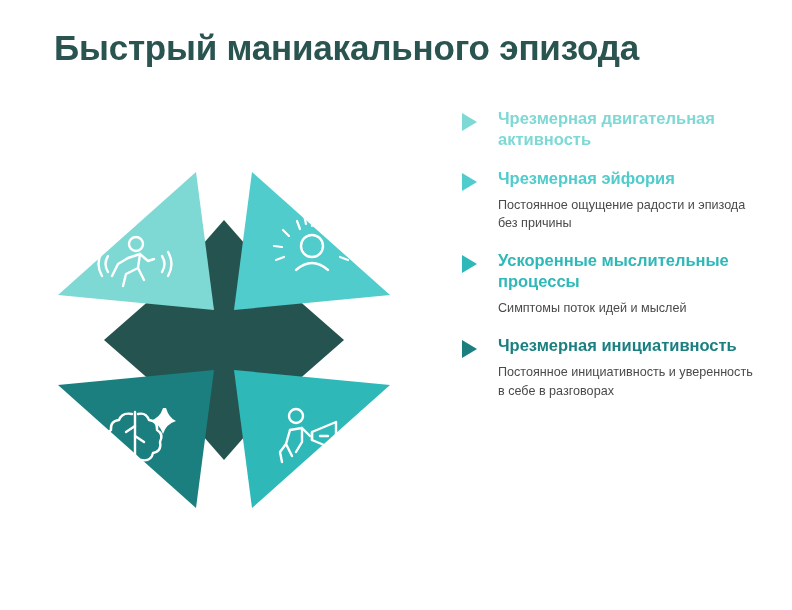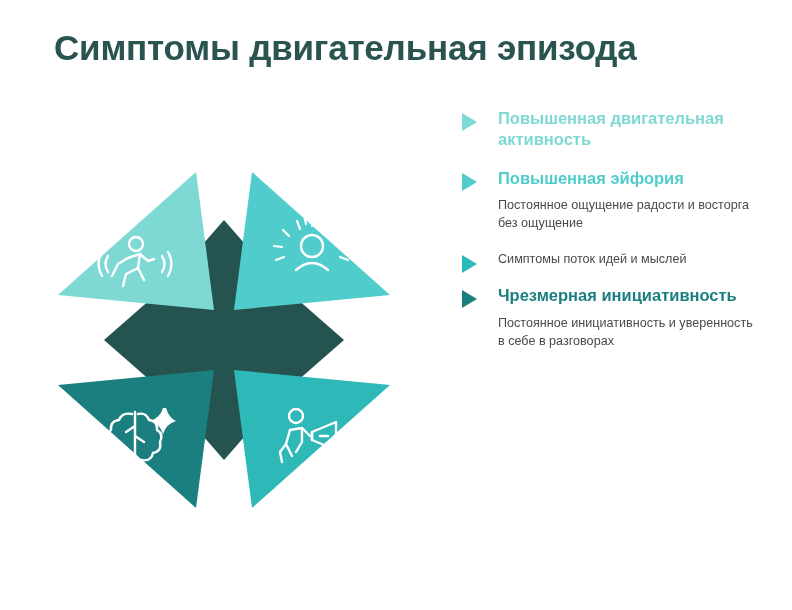--- a/index.html
+++ b/index.html
@@ -71,21 +71,21 @@
   .symptom-desc {
     font-size: 12.6px;
     line-height: 1.47;
     color: #4a4a4a;
     margin: 0;
   }
 </style>
 </head>
 <body>
 
-<div id="page-title">Симптомы двигательная эпизода</div>
+<div id="page-title">Быстрый маниакального эпизода</div>
 
 <div id="graphic">
   <svg viewBox="0 0 360 360" xmlns="http://www.w3.org/2000/svg">
 
     <g>
       <path d="M180 60 L222 108 L222 138 L252 138 L300 180 L252 222 L222 222 L222 252 L180 300 L138 252 L138 222 L108 222 L60 180 L108 138 L138 138 L138 108 Z" fill="#255450"></path>
     </g>
 
     <g>
       <path d="M14 135 L152 12 L170 150 Z" fill="#7ed8d4"></path>
@@ -148,31 +148,32 @@
         <path d="M276 276 L284 276"></path>
       </g>
     </g>
   </svg>
 </div>
 
 <div id="symptom-list">
 
   <div class="symptom-item">
     <span class="marker" style="color:#7ed8d4"></span>
-    <p class="symptom-heading" style="color:#7ed8d4">Повышенная двигательная активность</p>
+    <p class="symptom-heading" style="color:#7ed8d4">Чрезмерная двигательная активность</p>
   </div>
 
   <div class="symptom-item">
     <span class="marker" style="color:#4fcccb"></span>
-    <p class="symptom-heading" style="color:#4fcccb">Повышенная эйфория</p>
-    <p class="symptom-desc">Постоянное ощущение радости и восторга без ощущение</p>
+    <p class="symptom-heading" style="color:#4fcccb">Чрезмерная эйфория</p>
+    <p class="symptom-desc">Постоянное ощущение радости и эпизода без причины</p>
   </div>
 
   <div class="symptom-item">
     <span class="marker" style="color:#2eb8b8"></span>
+    <p class="symptom-heading" style="color:#2eb8b8">Ускоренные мыслительные процессы</p>
     <p class="symptom-desc">Симптомы поток идей и мыслей</p>
   </div>
 
   <div class="symptom-item">
     <span class="marker" style="color:#1b7f80"></span>
     <p class="symptom-heading" style="color:#1b7f80">Чрезмерная инициативность</p>
     <p class="symptom-desc">Постоянное инициативность и уверенность в себе в разговорах</p>
   </div>
 
 </div>

